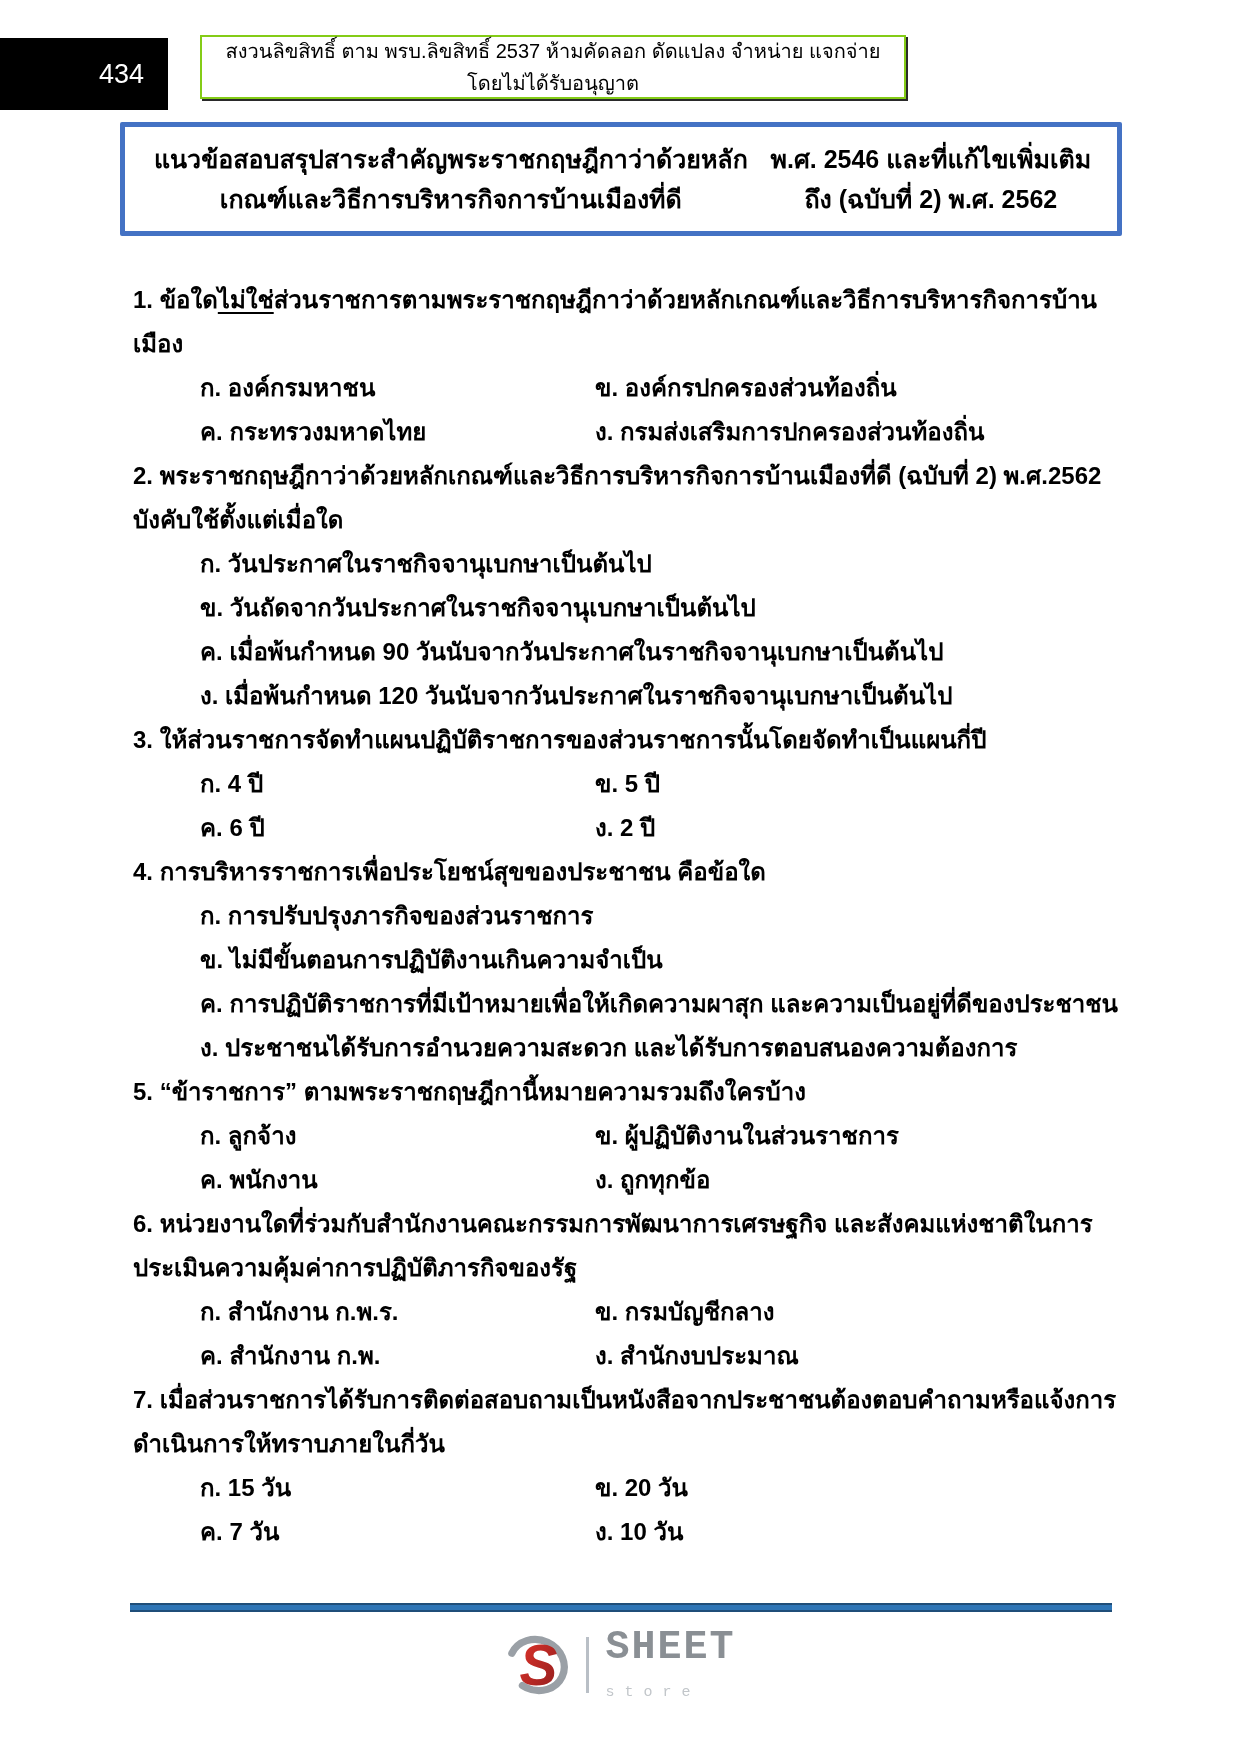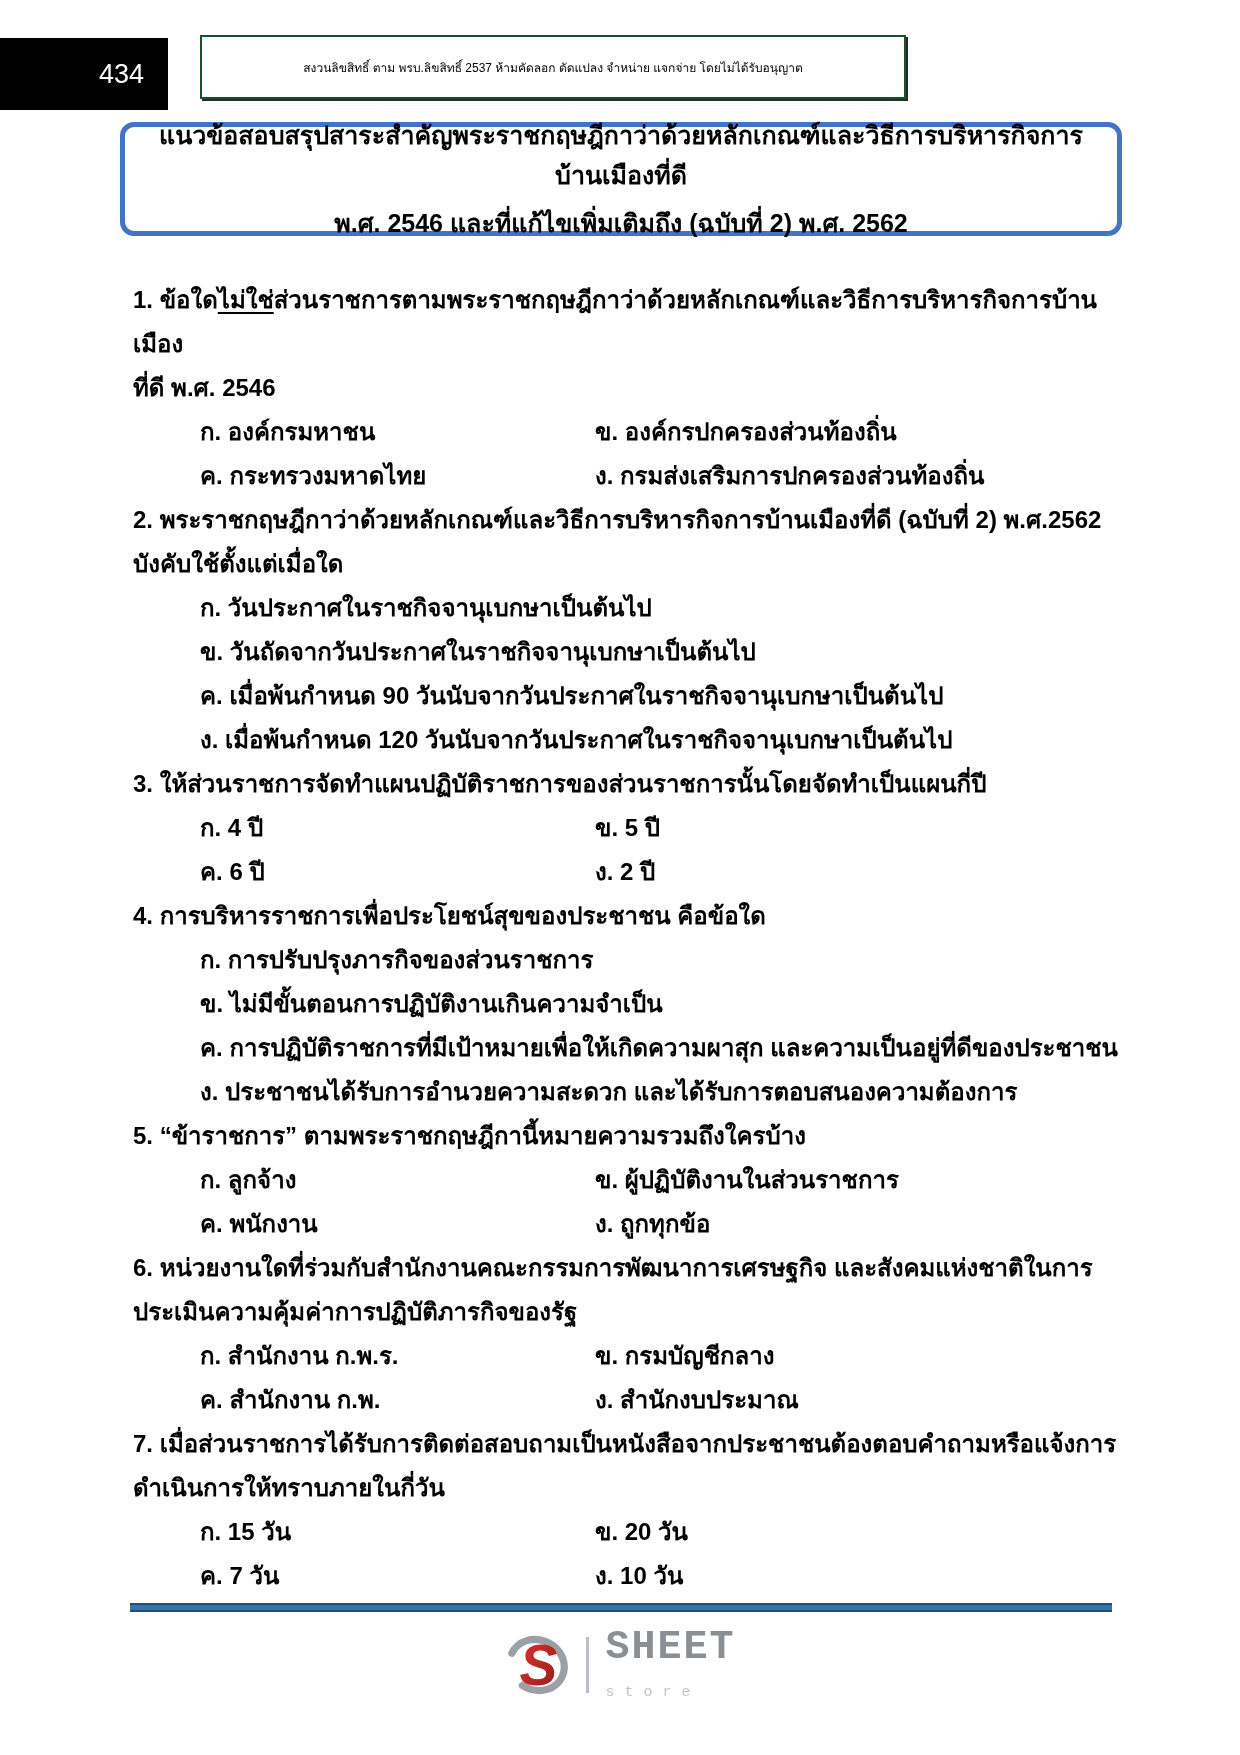--- a/index.html
+++ b/index.html
@@ -8,29 +8,29 @@
     font-family:"Liberation Sans",sans-serif;color:#000;overflow:hidden;
   }
   
   .pagenum-box{
     position:absolute;left:0;top:38px;width:168px;height:72px;background:#000;
     color:#fff;display:flex;align-items:center;justify-content:flex-end;
     padding-right:24px;box-sizing:border-box;font-size:27px;
   }
   .copyright-box{
     position:absolute;left:200px;top:35px;width:706px;height:64px;
-    border:2px solid #14532d;box-shadow:2px 2px 0 #2a2a2a;box-sizing:border-box;
-    display:flex;align-items:center;justify-content:center;
-    font-size:12px;padding:0 12px;text-align:center;
+    border:2px solid #84cc16;box-shadow:2px 2px 0 #2a2a2a;box-sizing:border-box;
+    display:flex;align-items:center;justify-content:flex-start;
+    font-size:20px;padding:0 12px;text-align:center;
   }
   
   .title-box{
     position:absolute;left:120px;top:122px;width:1002px;height:114px;
-    border:5px solid #4472C4;border-radius:14px;box-sizing:border-box;
-    display:flex;flex-direction:column;align-items:center;justify-content:center;
+    border:5px solid #4472C4;border-radius:2px;box-sizing:border-box;
+    display:flex;flex-direction:row;align-items:center;justify-content:center;
     gap:8px;font-weight:bold;font-size:25px;text-align:center;padding:0 20px;
   }
   
   .content{
     position:absolute;left:133px;top:278px;width:992px;
     font-weight:bold;font-size:24px;line-height:44px;
   }
   .q-line{display:block;}
   .u{text-decoration:underline;text-underline-offset:4px;}
   .opts{padding-left:67px;}
@@ -66,21 +66,20 @@
 
   <div class="title-box">
     <span>แนวข้อสอบสรุปสาระสำคัญพระราชกฤษฎีกาว่าด้วยหลักเกณฑ์และวิธีการบริหารกิจการบ้านเมืองที่ดี</span>
     <span>พ.ศ. 2546 และที่แก้ไขเพิ่มเติมถึง (ฉบับที่ 2) พ.ศ. 2562</span>
   </div>
 
   <div class="content">
 
     <section>
       <div class="q-line"><span>1. ข้อใด</span><span class="u">ไม่ใช่</span><span>ส่วนราชการตามพระราชกฤษฎีกาว่าด้วยหลักเกณฑ์และวิธีการบริหารกิจการบ้านเมือง</span></div>
-      <div class="q-line">ที่ดี พ.ศ. 2546</div>
       <div class="opts grid">
         <span class="opt">ก. องค์กรมหาชน</span>
         <span class="opt">ข. องค์กรปกครองส่วนท้องถิ่น</span>
         <span class="opt">ค. กระทรวงมหาดไทย</span>
         <span class="opt">ง. กรมส่งเสริมการปกครองส่วนท้องถิ่น</span>
       </div>
     </section>
 
     <section>
       <div class="q-line">2. พระราชกฤษฎีกาว่าด้วยหลักเกณฑ์และวิธีการบริหารกิจการบ้านเมืองที่ดี (ฉบับที่ 2) พ.ศ.2562</div>

